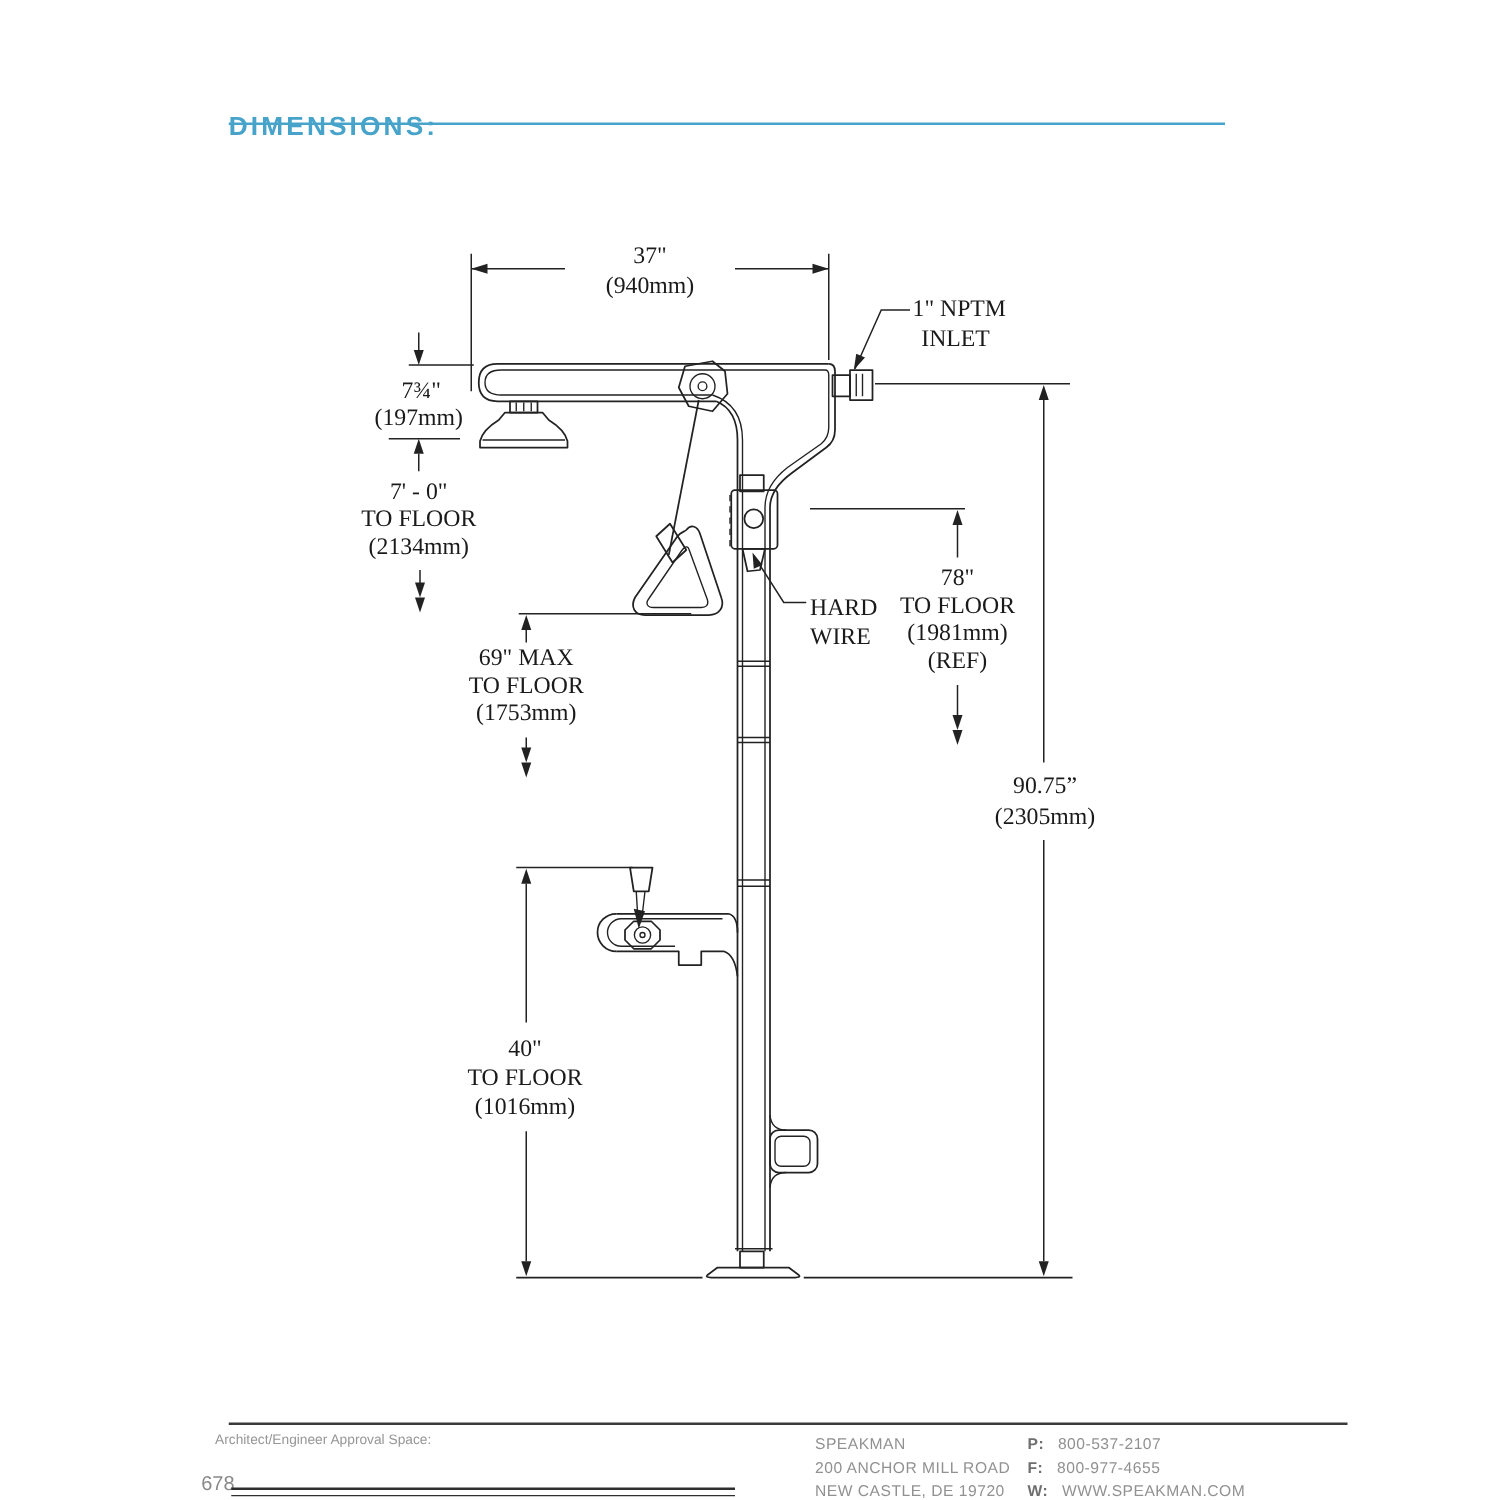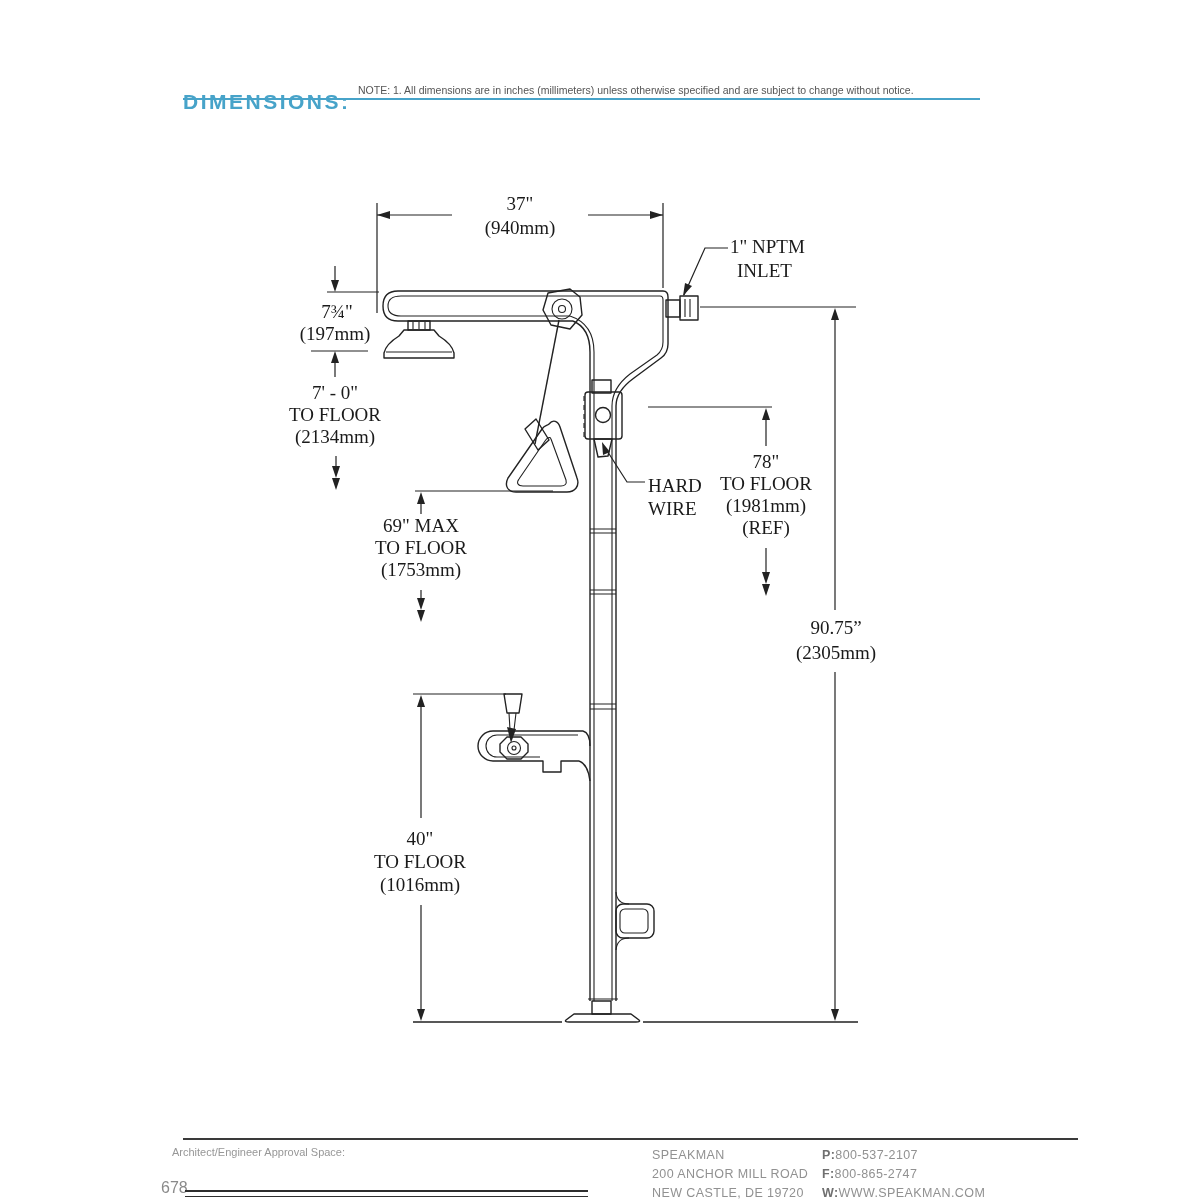--- a/index.html
+++ b/index.html
@@ -26,29 +26,28 @@
   .f-divider{position:absolute;left:183px;top:1138px;width:895px;height:2px;background:#3a3a3a;}
   .f-approval{position:absolute;left:172px;top:1146px;color:#979797;font-size:11px;}
   .f-page{position:absolute;left:161px;top:1179px;color:#8a8a8a;font-size:16px;}
   .f-line1{position:absolute;left:185px;top:1190px;width:403px;height:2px;background:#2f2f2f;}
   .f-line2{position:absolute;left:185px;top:1196px;width:403px;height:1px;background:#2f2f2f;}
   .f-company{position:absolute;left:652px;top:1146px;color:#919191;font-size:12.5px;
              line-height:19px;letter-spacing:0.4px;}
   .f-contacts{position:absolute;left:822px;top:1146px;color:#919191;font-size:12.5px;
               line-height:19px;letter-spacing:0.4px;}
   .f-contacts b{color:#6f6f6f;font-weight:700;}
-  .f-contacts .row span.v{margin-left:0;}
+  .f-contacts .row span.v{margin-left:11px;}
 </style>
 </head>
 <body>
 
 <div class="page">
 
   <div class="dims-title">DIMENSIONS:</div>
-  <div class="dims-note">NOTE: 1. All dimensions are in inches (millimeters) unless otherwise specified and are subject to change without notice.</div>
   <div class="dims-underline"></div>
 
   <svg class="drawing" width="1200" height="1200" viewBox="0 0 1200 1200">
 
     <g>
       <path class="ln" d="M 663,291 L 398,291 Q 383,291 383,306 Q 383,321 398,321 L 573,321"></path>
       <path class="thin" d="M 660,296 L 401,296 Q 388,296 388,306 Q 388,316 401,316 L 570,316"></path>
     </g>
 
     <g>
@@ -209,18 +208,18 @@
   <div class="f-line2"></div>
 
   <div class="f-company">
     <div>SPEAKMAN</div>
     <div>200 ANCHOR MILL ROAD</div>
     <div>NEW CASTLE, DE 19720</div>
   </div>
 
   <div class="f-contacts">
     <div class="row"><b>P:</b><span class="v">800-537-2107</span></div>
-    <div class="row"><b>F:</b><span class="v">800-865-2747</span></div>
+    <div class="row"><b>F:</b><span class="v">800-977-4655</span></div>
     <div class="row"><b>W:</b><span class="v">WWW.SPEAKMAN.COM</span></div>
 
   </div>
 
 </div>
 
 </body></html>

